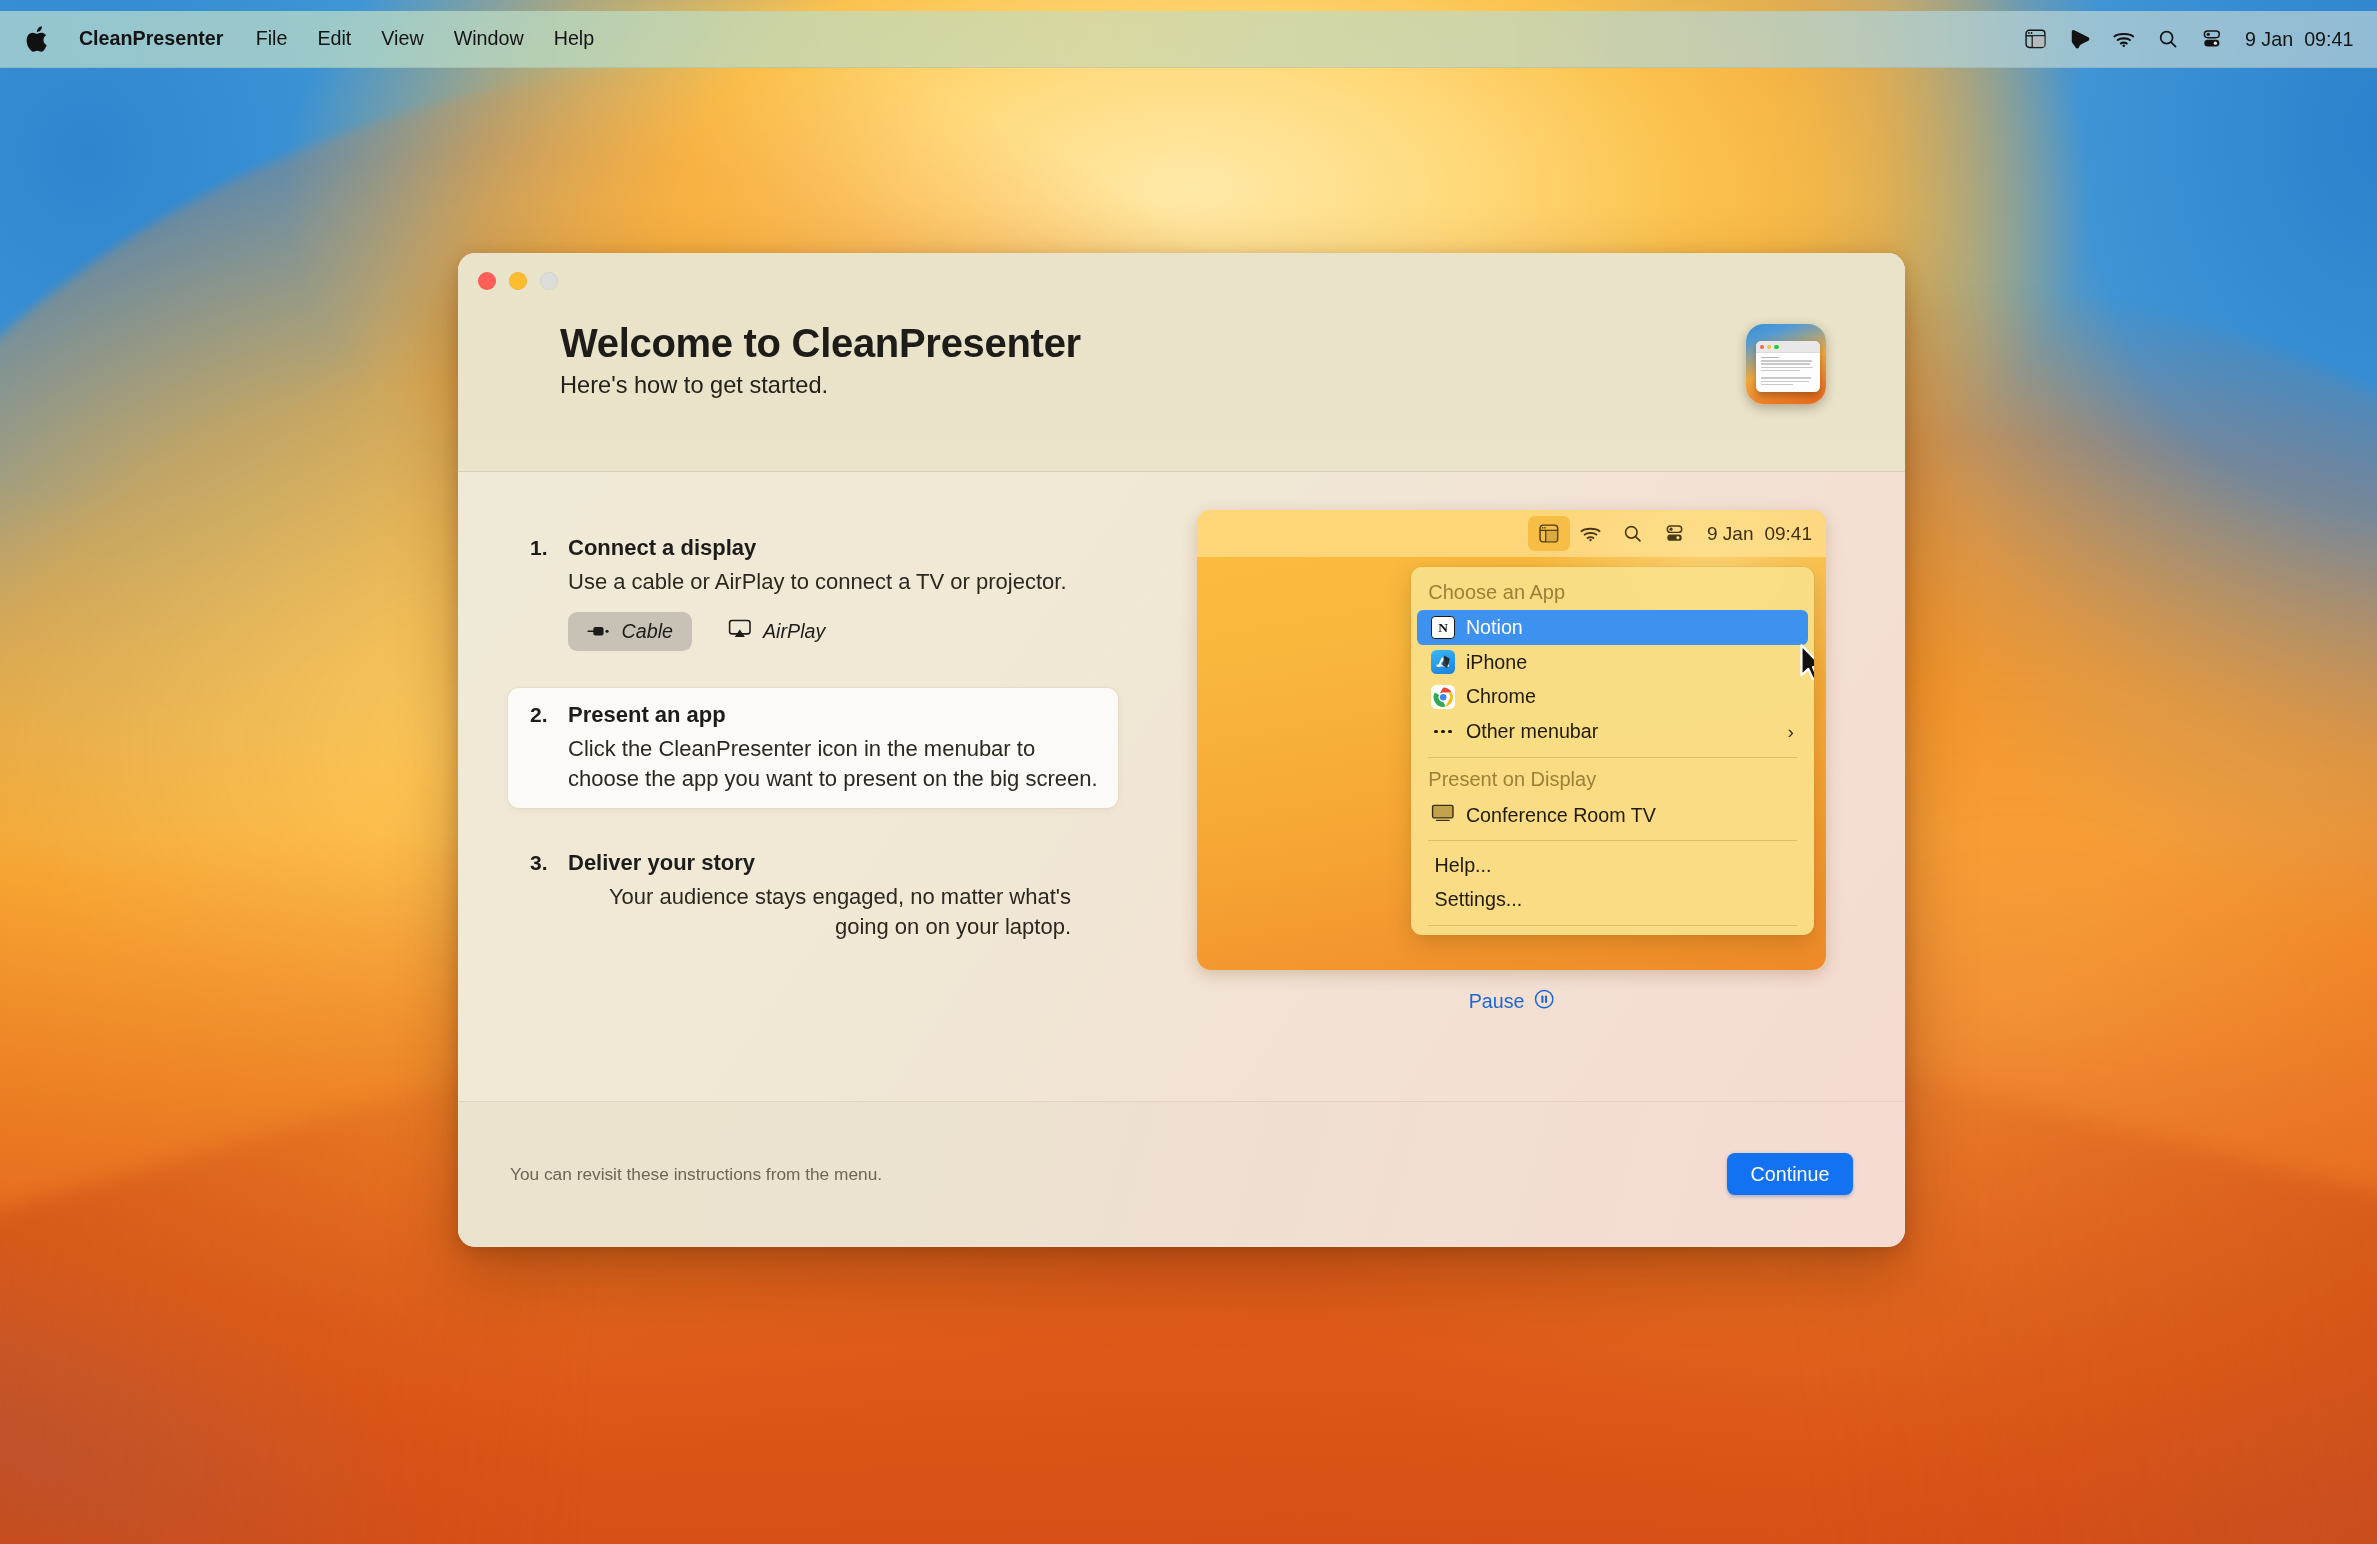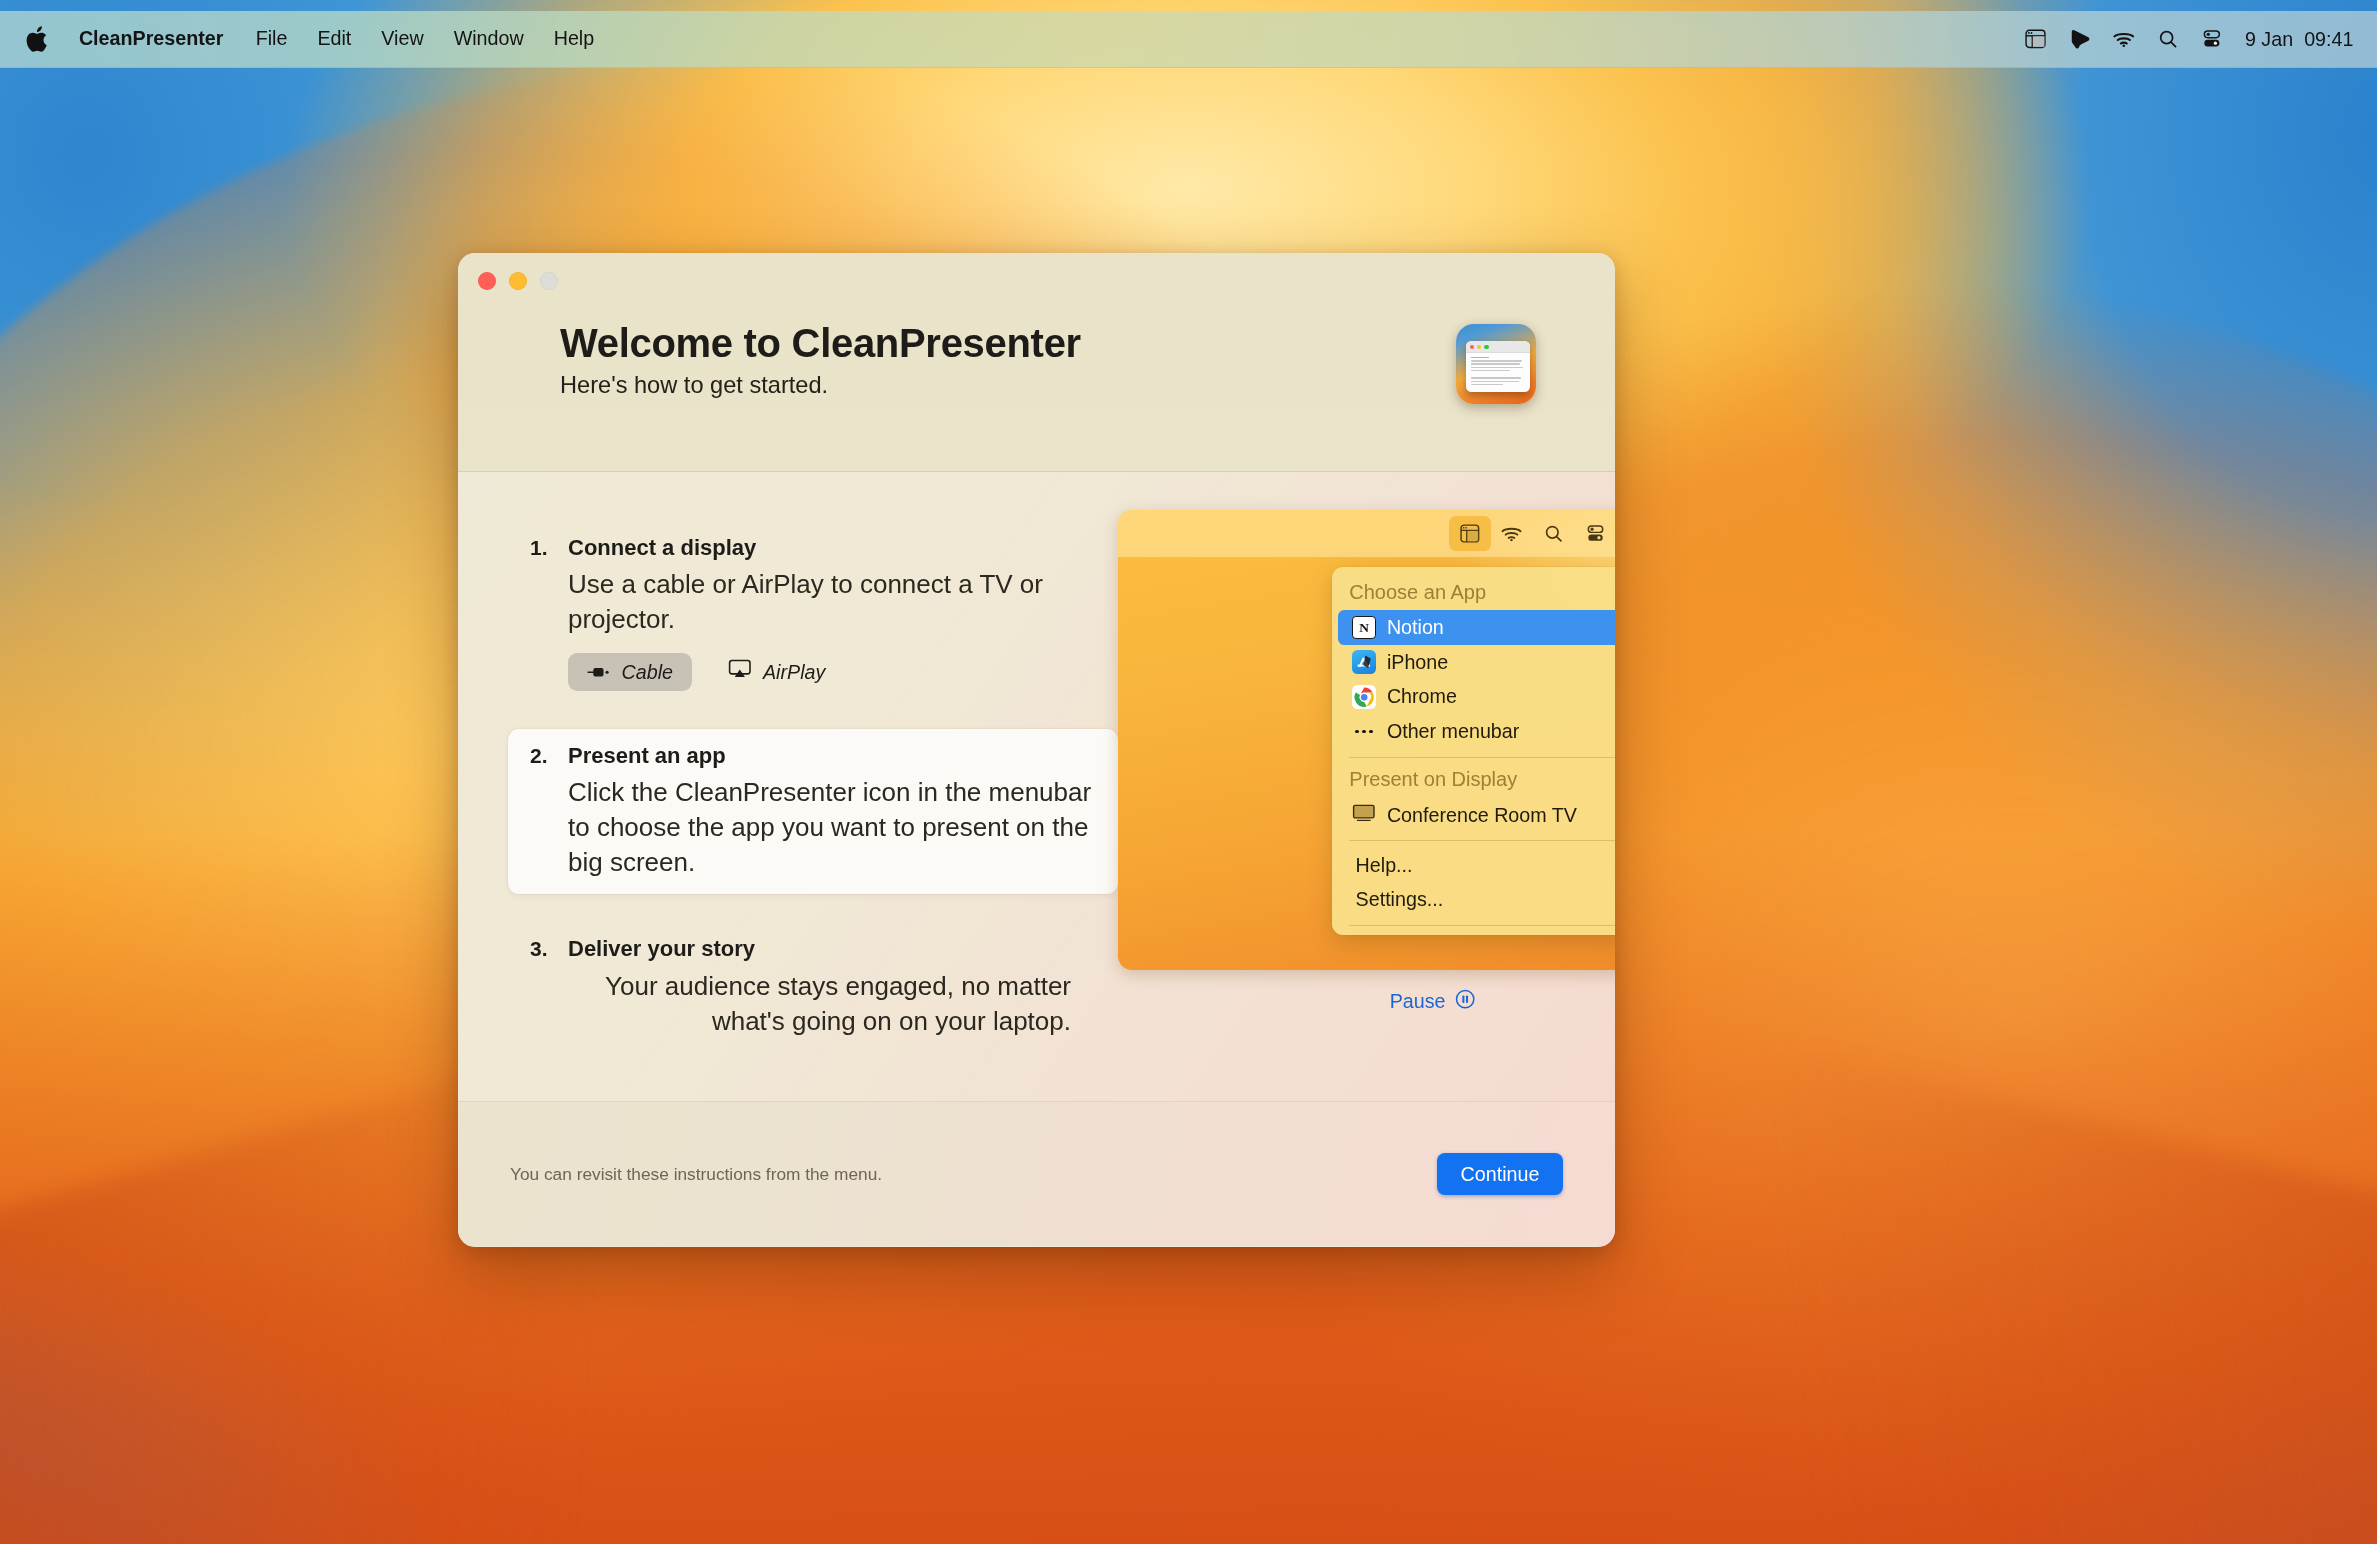--- a/index.html
+++ b/index.html
@@ -108,21 +108,21 @@
     width: 44px; height: 35px; display: flex; align-items: center; justify-content: center;
     color: #131313;
   }
   .mb-clock {
     font-size: 19.7px; color: #141414; margin-left: 11px; white-space: nowrap;
     display: flex; gap: 11px;
   }
 
   
   #window {
-    position: absolute; left: 458px; top: 253px; width: 1157px; height: 994px;
+    position: absolute; left: 458px; top: 253px; width: 1447px; height: 994px;
     border-radius: 17.3px;
     background: #efe9d8;
     box-shadow: 0 27px 66px rgba(80,30,0,0.34), 0 4.7px 17.3px rgba(80,30,0,0.22);
     overflow: hidden;
     z-index: 50;
   }
   .win-header {
     position: relative; height: 219px;
     background: linear-gradient(180deg, #e9e3c9 0%, #e9e3c9 70%, #eae4ca 100%);
     border-bottom: 0.8px solid rgba(120,105,70,0.16);
@@ -170,21 +170,21 @@
   .steps { width: 660px; padding: 49px 0 0 50px; flex: none; }
   .step { position: relative; padding: 14px 19px 14px 22px; border-radius: 11px; }
   .step.active {
     background: #fbfaf6;
     box-shadow: 0 1.6px 6.3px rgba(90,60,20,0.07), 0 0 0 0.8px rgba(150,125,80,0.07);
   }
   .step-row { display: flex; align-items: baseline; gap: 11px; }
   .step-num { font-size: 21px; font-weight: bold; color: #1d1c18; width: 27px; flex: none; }
   .step-title { font-size: 22px; font-weight: bold; color: #1d1c18; }
   .step-desc {
-    font-size: 26px; color: #2b2820; line-height: 1.35;
+    font-size: 22px; color: #2b2820; line-height: 1.35;
     margin-top: 6.3px; margin-left: 38px; max-width: 550px;
   }
   .seg-wrap { display: flex; align-items: center; gap: 17.3px; margin-top: 14px; margin-left: 38px; }
   .seg {
     display: flex; align-items: center; gap: 11px;
     padding: 7.9px 19px; border-radius: 9.4px; font-size: 19.7px; color: #1d1c18;
   }
   .seg.on { background: #c7c1b6; }
   .seg-label { white-space: nowrap; font-style: italic; }
 

